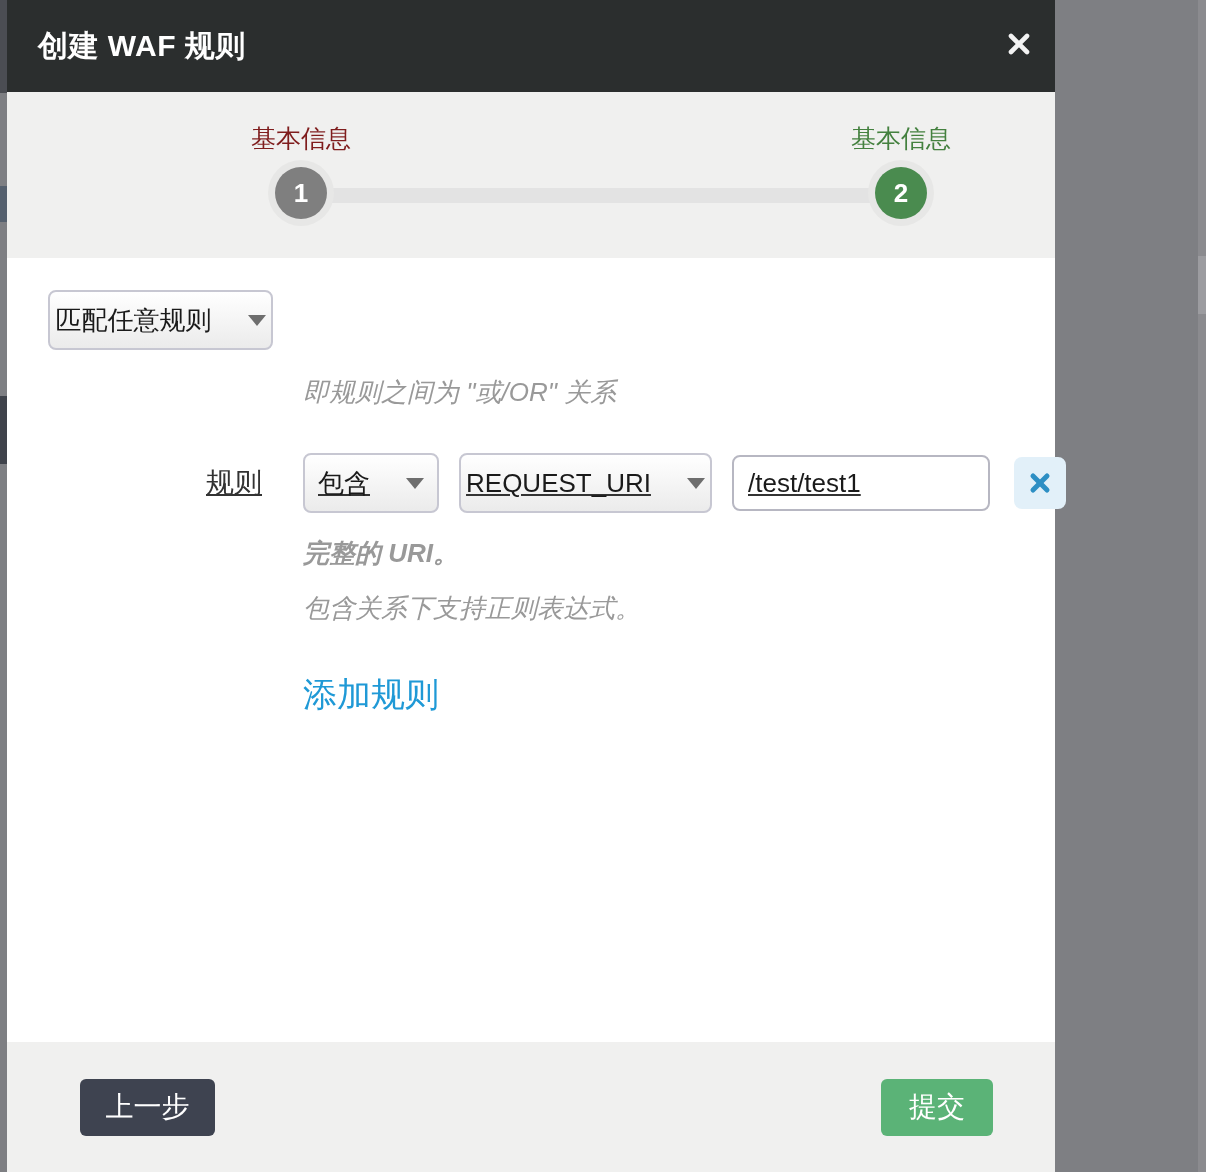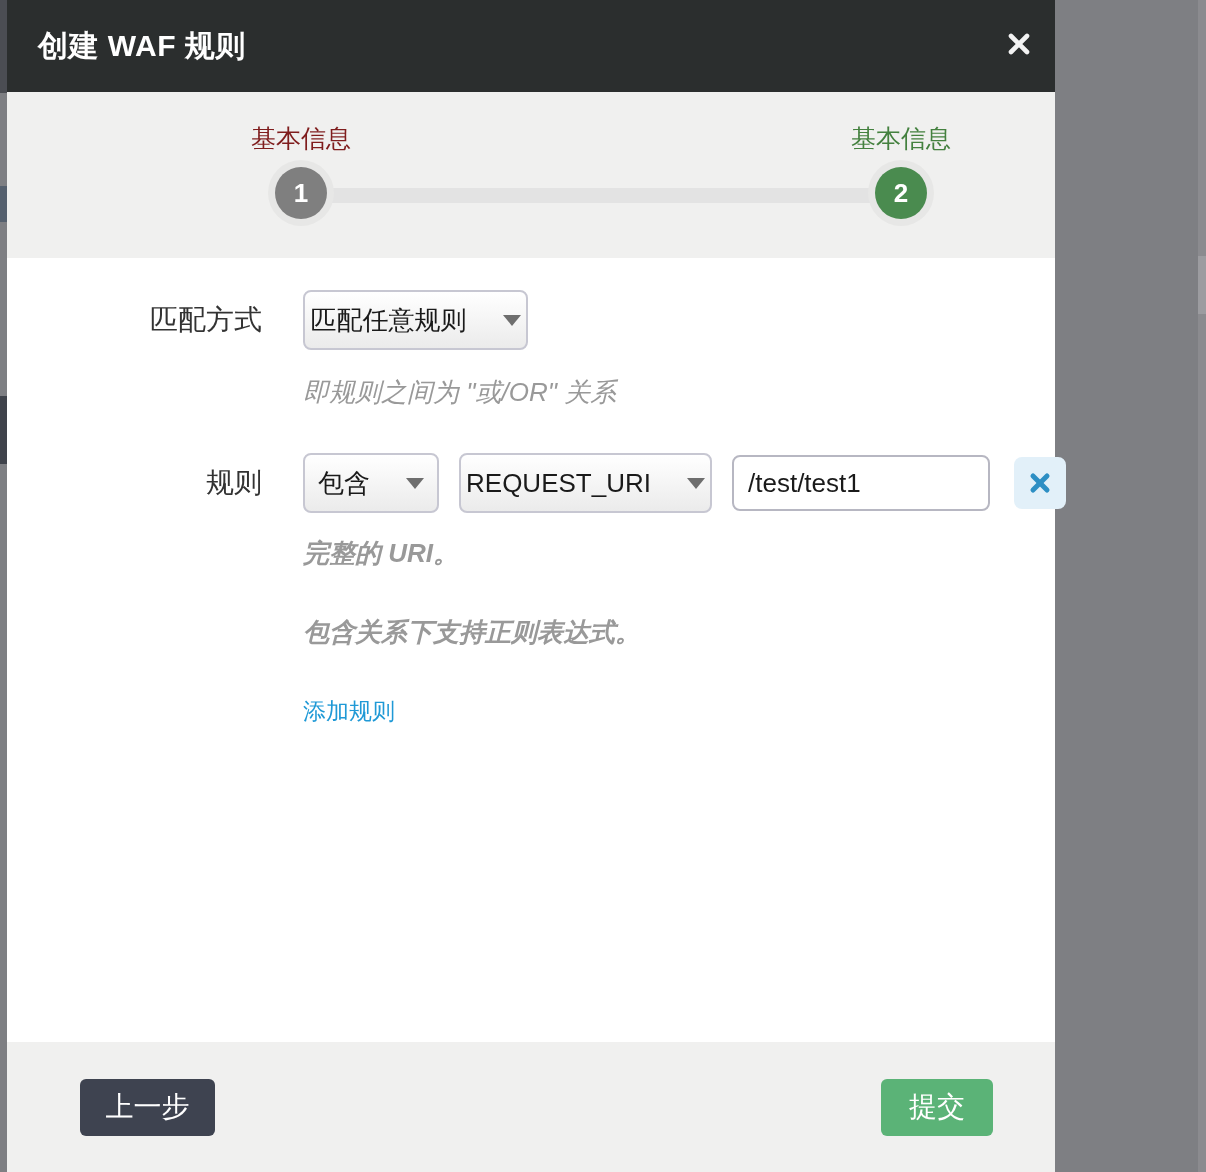--- a/index.html
+++ b/index.html
@@ -99,26 +99,26 @@
   .remove-btn {
     width: 52px; height: 52px;
     background: #e2f0f9; border: none; border-radius: 8px;
     cursor: pointer; display: flex; align-items: center; justify-content: center;
   }
 
   .help {
     margin-left: 296px; font-size: 26px; font-style: italic; color: #999;
   }
   .help-mode  { margin-top: 25px; }
-  .row-rule   { margin-top: 43px; }
+  .row-rule   { margin-top: 43px; text-decoration: underline; }
   .help-uri   { margin-top: 23px; font-weight: bold; }
-  .help-regex { margin-top: 44px; font-weight: bold; }
+  .help-regex { margin-top: 20px; }
   .add-link {
     display: inline-block; margin-left: 296px; margin-top: 46px;
-    font-size: 23px; color: var(--link_blue, #1f99d6);
+    font-size: 34px; color: var(--link_blue, #1f99d6);
     text-decoration: none; cursor: pointer;
   }
 
   
   .modal-footer {
     height: 130px; flex: 0 0 130px; background: #f0f0ef;
     display: flex; align-items: center; justify-content: space-between;
     padding: 0 62px 0 73px;
   }
   .btn {
@@ -163,21 +163,20 @@
       </div>
       <div class="step step-2">
         <div class="step-label">基本信息</div>
         <div class="step-circle">2</div>
       </div>
     </div>
 
     <div class="modal-body">
 
       <div class="form-row">
-        <div class="form-label">匹配方式</div>
         <div class="controls">
           <div class="select-box sel-mode">
             <span>匹配任意规则</span>
             <span class="caret"></span>
           </div>
         </div>
       </div>
 
       <div class="help help-mode">即规则之间为 "或/OR" 关系</div>
 

